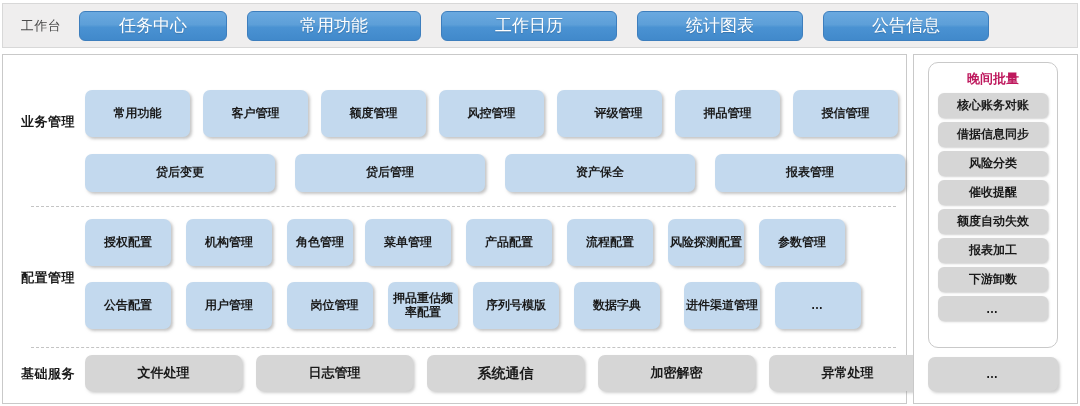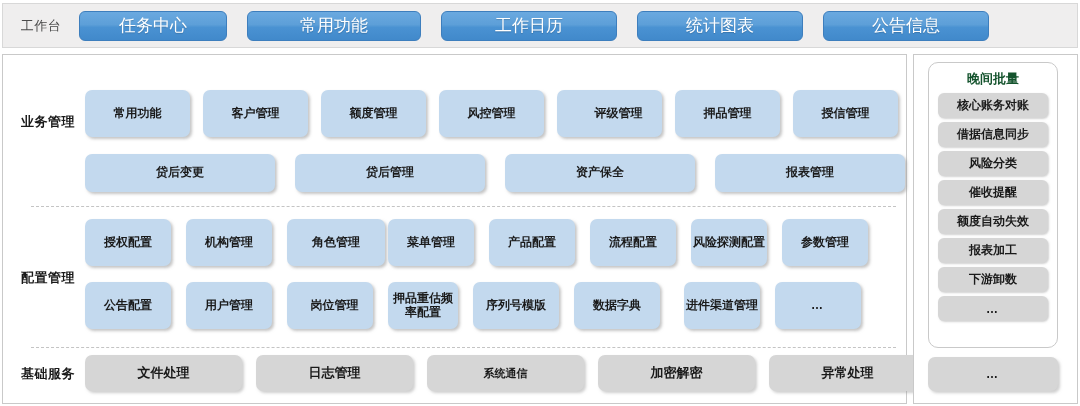--- a/index.html
+++ b/index.html
@@ -122,21 +122,21 @@
     width: 130px; height: 286px;
     border: 1px solid #c9c9c9;
     border-radius: 10px;
     background: #ffffff;
     padding: 7px 9px 9px 9px;
   }
   #batch-title {
     text-align: center;
     font-size: 13px;
     font-weight: bold;
-    color: #14532d;
+    color: #be185d;
     margin-bottom: 5px;
   }
   .batch-item {
     height: 25px;
     margin-bottom: 4px;
     border-radius: 6px;
     background: #d6d6d6;
     display: flex;
     align-items: center;
     justify-content: center;
@@ -207,21 +207,21 @@
 
       <div class="divider" style="top:151px;"></div>
     </div>
 
     <div class="section" style="top:152px; height:140px;">
       <div class="sec-label" style="top:62px;">配置管理</div>
 
       <div class="row" style="top:12px;">
         <div class="cell blue" style="width:86px;height:47px;margin-right:15px;">授权配置</div>
         <div class="cell blue" style="width:86px;height:47px;margin-right:15px;">机构管理</div>
-        <div class="cell blue" style="width:98px;height:47px;margin-right:3px;">角色管理</div>
+        <div class="cell blue" style="width:66px;height:47px;margin-right:12px;">角色管理</div>
         <div class="cell blue" style="width:86px;height:47px;margin-right:15px;">菜单管理</div>
         <div class="cell blue" style="width:86px;height:47px;margin-right:15px;">产品配置</div>
         <div class="cell blue" style="width:86px;height:47px;margin-right:15px;">流程配置</div>
         <div class="cell blue" style="width:76px;height:47px;margin-right:15px;">风险探测配置</div>
         <div class="cell blue" style="width:86px;height:47px;">参数管理</div>
       </div>
 
       <div class="row" style="top:75px;">
         <div class="cell blue" style="width:86px;height:47px;margin-right:15px;">公告配置</div>
         <div class="cell blue" style="width:86px;height:47px;margin-right:15px;">用户管理</div>
@@ -235,21 +235,21 @@
 
       <div class="divider" style="top:140px;"></div>
     </div>
 
     <div class="section" style="top:292px; height:56px;">
       <div class="sec-label" style="top:18px;">基础服务</div>
 
       <div class="row" style="top:8px;">
         <div class="cell grey" style="width:157px;height:36px;margin-right:14px;font-size:13px;">文件处理</div>
         <div class="cell grey" style="width:157px;height:36px;margin-right:14px;font-size:13px;">日志管理</div>
-        <div class="cell grey" style="width:157px;height:36px;margin-right:14px;font-size:11px;">系统通信</div>
+        <div class="cell grey" style="width:157px;height:36px;margin-right:14px;font-size:14px;">系统通信</div>
         <div class="cell grey" style="width:157px;height:36px;margin-right:14px;font-size:13px;">加密解密</div>
         <div class="cell grey" style="width:157px;height:36px;font-size:13px;">异常处理</div>
       </div>
     </div>
 
   </div>
 
   <div id="right-frame"></div>
 
   <div id="batch-panel">

